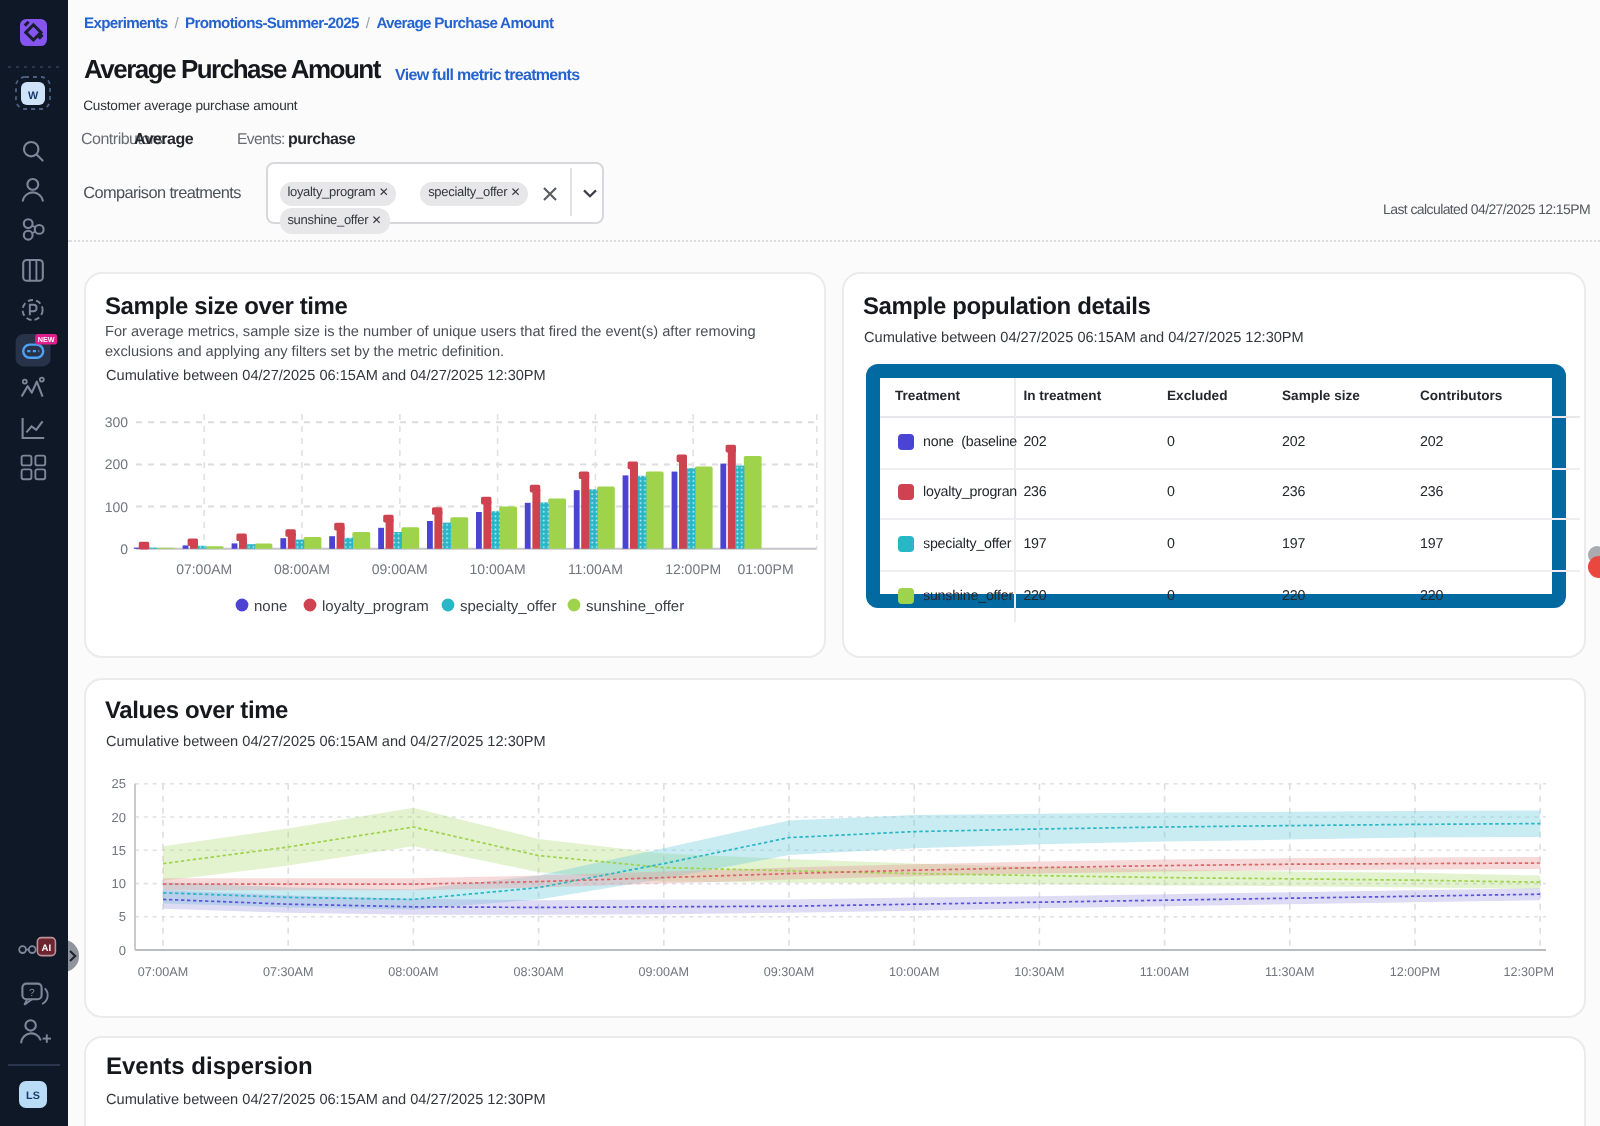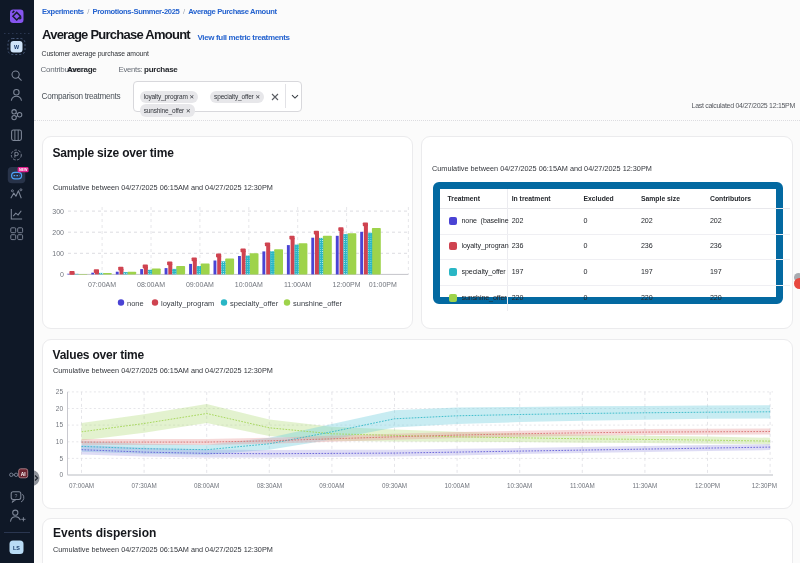--- a/index.html
+++ b/index.html
@@ -18,20 +18,21 @@
   </svg>
 <div class="abs" style="left:285.4px;top:84px;width:1px;height:24px;background:#e2e2e6"></div>
 <svg class="abs" style="left:291px;top:93.5px" width="8" height="6">
     <path d="M1 1.2 l3 2.9 3-2.9" stroke="#3a3f46" stroke-width="1.1" fill="none"></path>
   </svg>
 <div class="abs" style="right:5px;top:101.5px;font-size:7px;color:#55585e;letter-spacing:-0.3px">Last calculated 04/27/2025 12:15PM</div>
 <div class="abs" style="left:34px;top:120px;width:766px;border-top:1px dotted #dcdce0"></div>
 <div class="card" style="left:42px;top:136px;width:371px;height:193px"></div>
 <div class="abs" style="left:42px;top:136px;width:371px;height:193px;overflow:hidden">
     <div class="ct" style="left:10.5px;top:9.5px">Sample size over time</div>
+    <div class="abs" style="left:10.5px;top:25px;width:352px;font-size:7.3px;line-height:9.6px;color:#4a4f57">For average metrics, sample size is the number of unique users that fired the event(s) after removing exclusions and applying any filters set by the metric definition.</div>
     <div class="cum" style="left:11px;top:47px">Cumulative between 04/27/2025 06:15AM and 04/27/2025 12:30PM</div>
     <svg width="373" height="193" style="position:absolute;left:0;top:0">
       <defs>
         <pattern id="dots" width="2.2" height="2.2" patternUnits="userSpaceOnUse">
           <rect width="2.2" height="2.2" fill="#29b6c5"></rect>
           <circle cx="1.1" cy="1.1" r="0.45" fill="#ffffff" opacity="0.8"></circle>
         </pattern>
       </defs>
       <line x1="26" y1="138.4" x2="366.4" y2="138.4" stroke="#c4c4ca" stroke-width="1"></line>
       <text x="22" y="140.9" font-size="7" fill="#71757d" text-anchor="end">0</text>
@@ -125,20 +126,21 @@
       <circle cx="113" cy="166.5" r="3.2" fill="#cf4350"></circle>
       <text x="119" y="169.5" font-size="7.5" fill="#3a3f46">loyalty_program</text>
       <circle cx="182" cy="166.5" r="3.2" fill="#29b6c5"></circle>
       <text x="188" y="169.5" font-size="7.5" fill="#3a3f46">specialty_offer</text>
       <circle cx="245" cy="166.5" r="3.2" fill="#9ed34b"></circle>
       <text x="251" y="169.5" font-size="7.5" fill="#3a3f46">sunshine_offer</text>
     </svg>
   </div>
 <div class="card" style="left:421px;top:136px;width:372px;height:193px"></div>
 <div class="abs" style="left:421px;top:136px;width:372px;height:193px;overflow:hidden">
+    <div class="ct" style="left:10.5px;top:9.5px">Sample population details</div>
     <div class="cum" style="left:11px;top:28px">Cumulative between 04/27/2025 06:15AM and 04/27/2025 12:30PM</div>
     <div class="abs" style="left:11.5px;top:46px;width:350px;height:122px;border:7px solid #0369a1;border-radius:6px;background:#fff">
       <div class="abs th" style="left:8px;top:6px">Treatment</div>
       <div class="abs th" style="left:72.2px;top:6px">In treatment</div>
       <div class="abs th" style="left:144px;top:6px">Excluded</div>
       <div class="abs th" style="left:201.5px;top:6px">Sample size</div>
       <div class="abs th" style="left:270.5px;top:6px">Contributors</div>
       <div class="abs" style="left:0;top:19px;width:350px;height:1px;background:#e8e8ec"></div>
       <div class="abs" style="left:67.5px;top:0;width:1px;height:122px;background:#ececf0"></div>
       <div class="abs" style="left:9px;top:27.8px;width:8px;height:8px;border-radius:2px;background:#4a43d4"></div>

